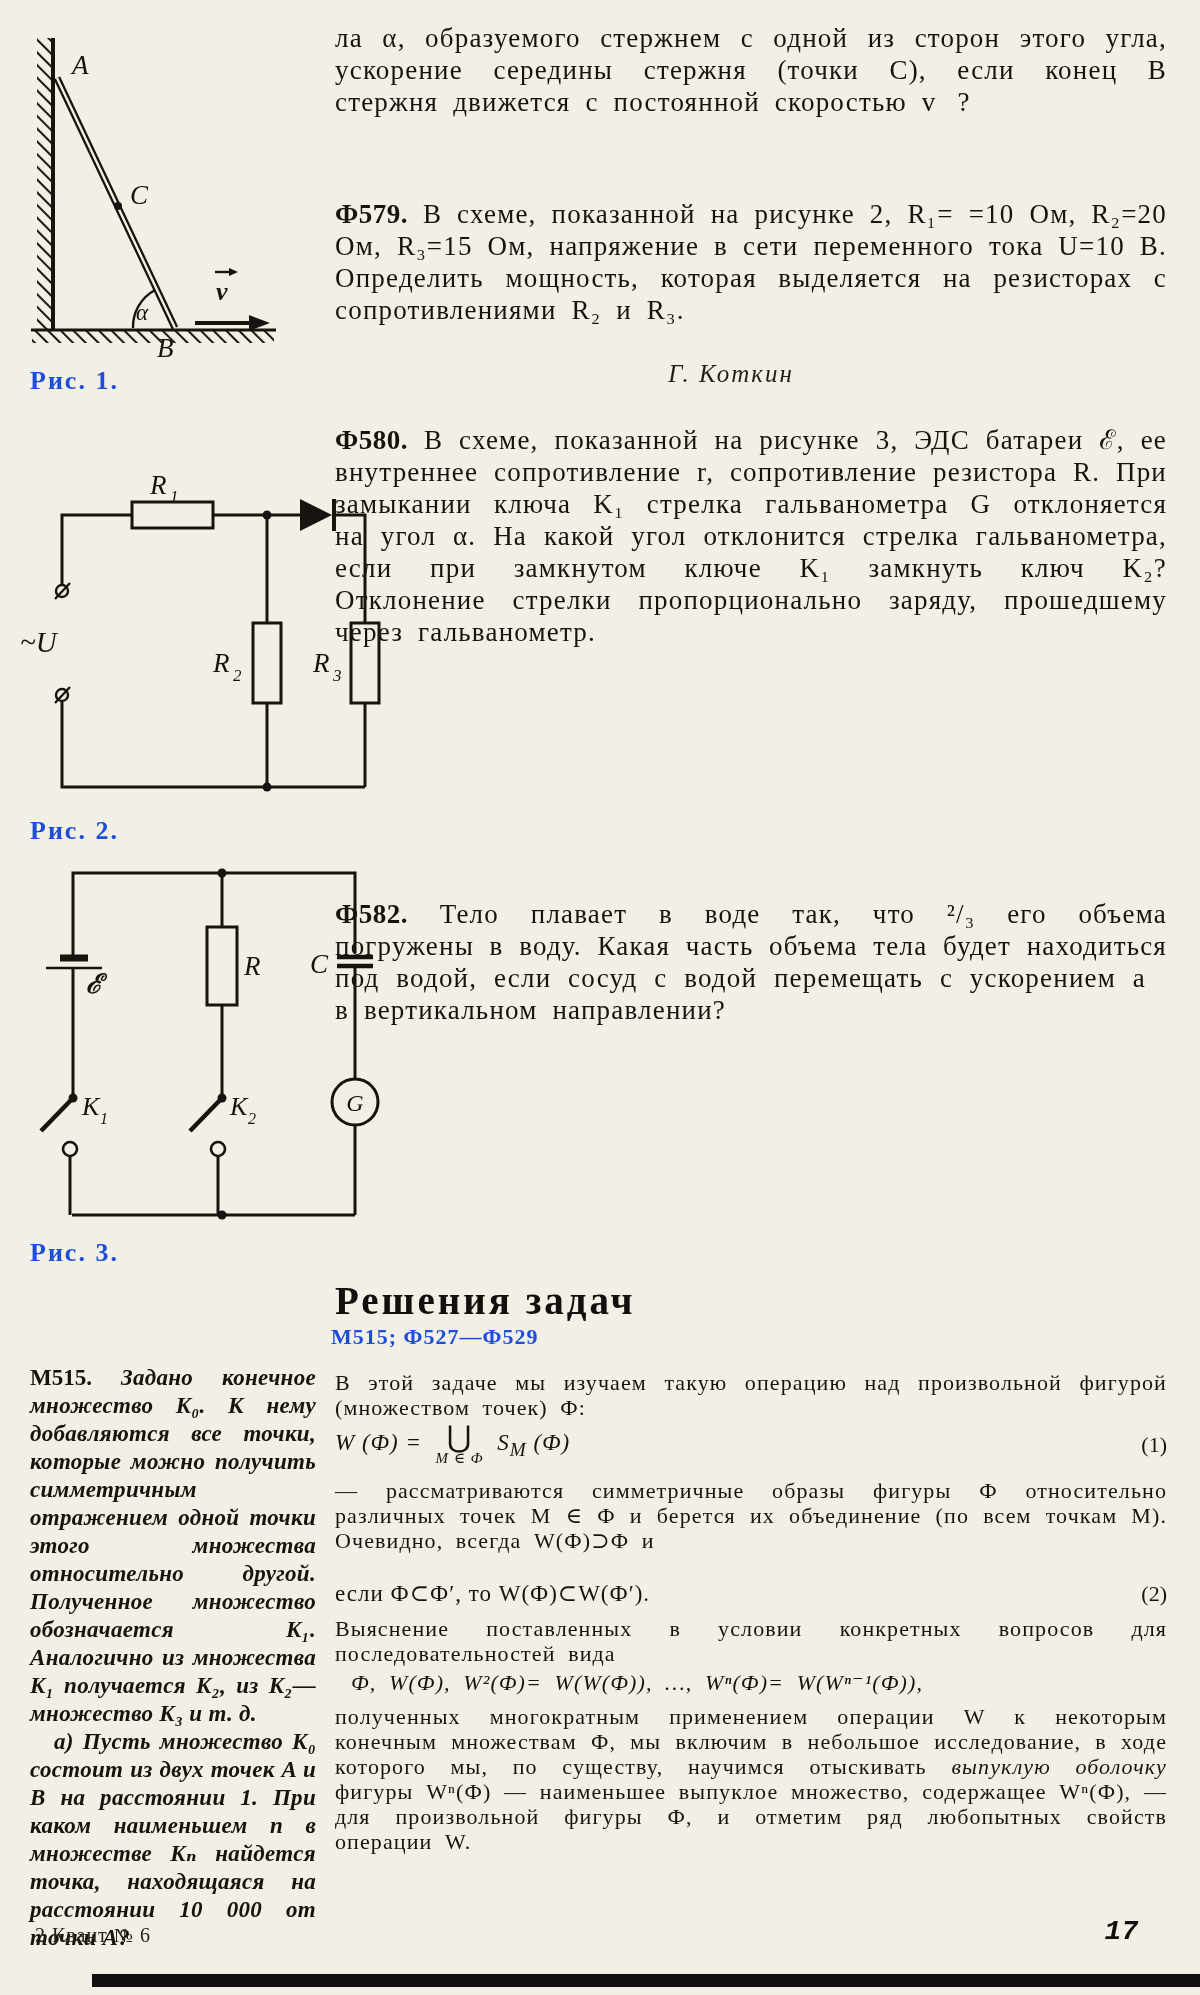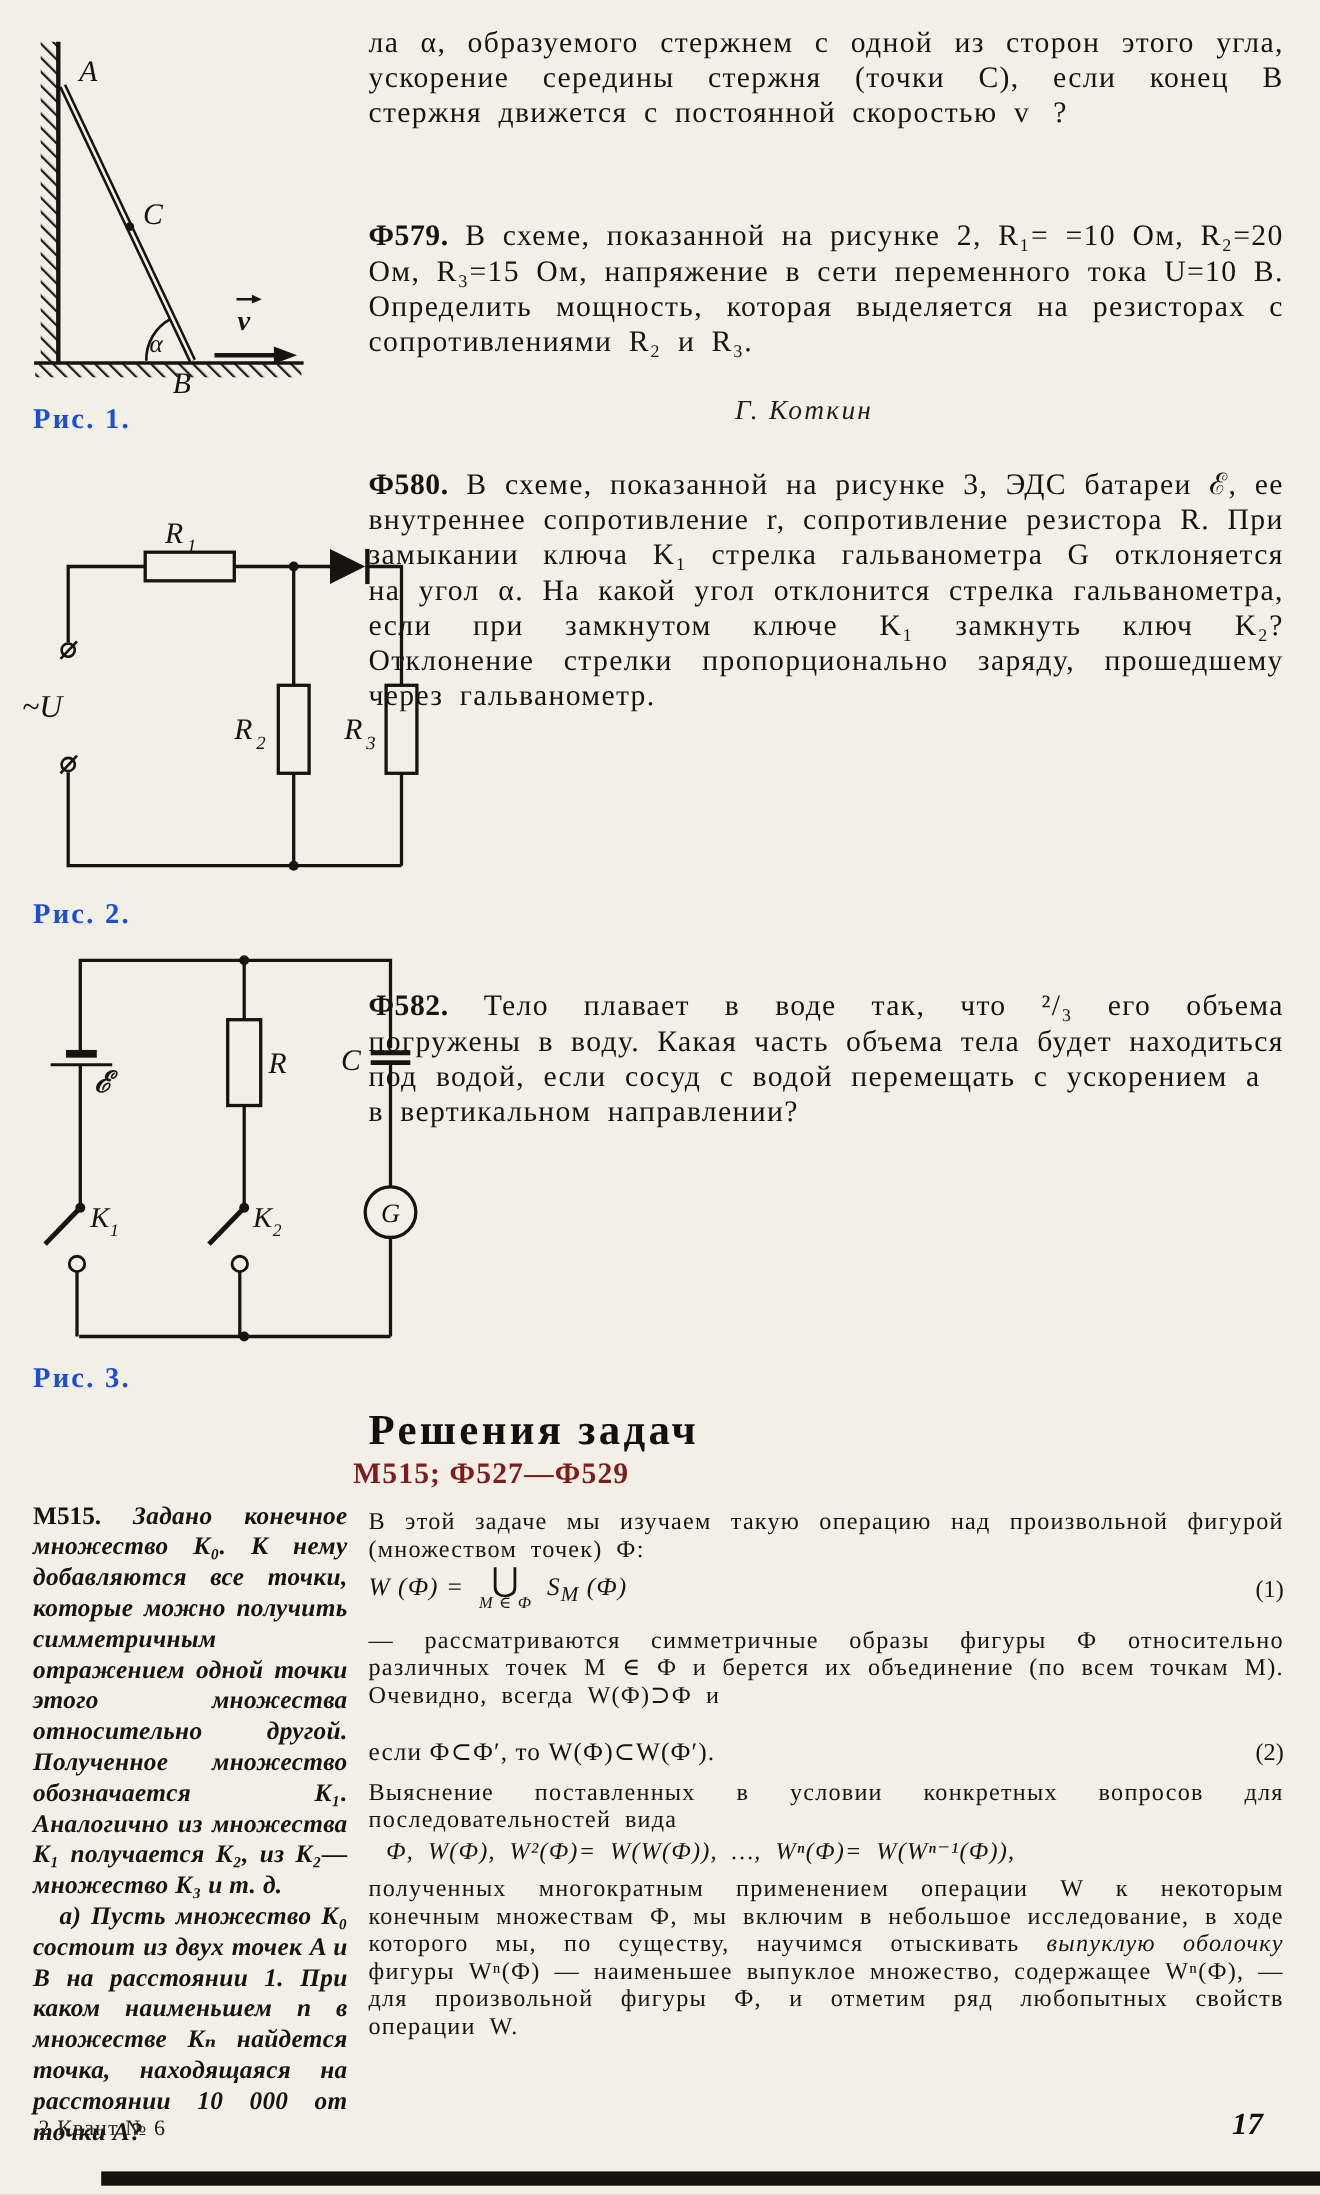--- a/index.html
+++ b/index.html
@@ -18,21 +18,21 @@
   .author{
     left:335px; width:792px; text-align:center; font-style:italic;
     font-size:25px; letter-spacing:2px; color:#221f1a;
   }
   
   .sol{
     left:335px; width:832px; font-size:22px; line-height:25px;
     text-align:justify; letter-spacing:1.1px; word-spacing:6px; color:#17140f;
   }
   .sol-head{left:335px; font-weight:bold; font-size:39px; letter-spacing:3px; color:#120f0c;}
-  .sol-sub{left:321px; font-weight:bold; font-size:27px; letter-spacing:1px; color:#7f1d1d;}
+  .sol-sub{left:331px; font-weight:bold; font-size:22px; letter-spacing:1px; color:#1d4ed8;}
   .formula{left:335px; width:832px; display:flex; align-items:center; font-size:23px; color:#17140f;}
   .f-body{flex:1; text-align:left; letter-spacing:1px;}
   .f-num{width:64px; text-align:right; font-size:22px;}
   .munder{display:inline-flex; flex-direction:column; align-items:center; vertical-align:middle; line-height:1;}
   .munder .bigop{font-size:30px; line-height:26px;}
   .munder .under{font-size:15px; font-style:italic; margin-top:1px; letter-spacing:1px;}
   .ivar{font-style:italic;}
   
   .m515{
     left:30px; width:286px; font-size:23px; line-height:28px;
@@ -205,16 +205,16 @@
 
   <div class="abs sol" style="top:1616px;">Выяснение поставленных в условии конкретных вопросов для последовательностей вида</div>
 
   <div class="abs sol" style="top:1670px; text-indent:16px; font-style:italic;">Ф, W(Ф), W²(Ф)= W(W(Ф)), …, Wⁿ(Ф)= W(Wⁿ⁻¹(Ф)),</div>
 
   <div class="abs sol" style="top:1704px;">
     <span>полученных многократным применением операции W к некоторым конечным множествам Ф, мы включим в небольшое исследование, в ходе которого мы, по существу, научимся отыскивать </span><i>выпуклую оболочку</i><span> фигуры Wⁿ(Ф) — наименьшее выпуклое множество, содержащее Wⁿ(Ф), — для произвольной фигуры Ф, и отметим ряд любопытных свойств операции W.</span>
   </div>
 
   <div class="abs footer-left" style="top:1924px;">2 Квант № 6</div>
-  <div class="abs page-num" style="top:1916px; right:52px;">17</div>
+  <div class="abs page-num" style="top:1916px; right:62px;font-family:Liberation Mono, monospace;">17</div>
   <div class="abs bottom-bar" style="top:1974px;"></div>
 
 </div>
 
 </body></html>

